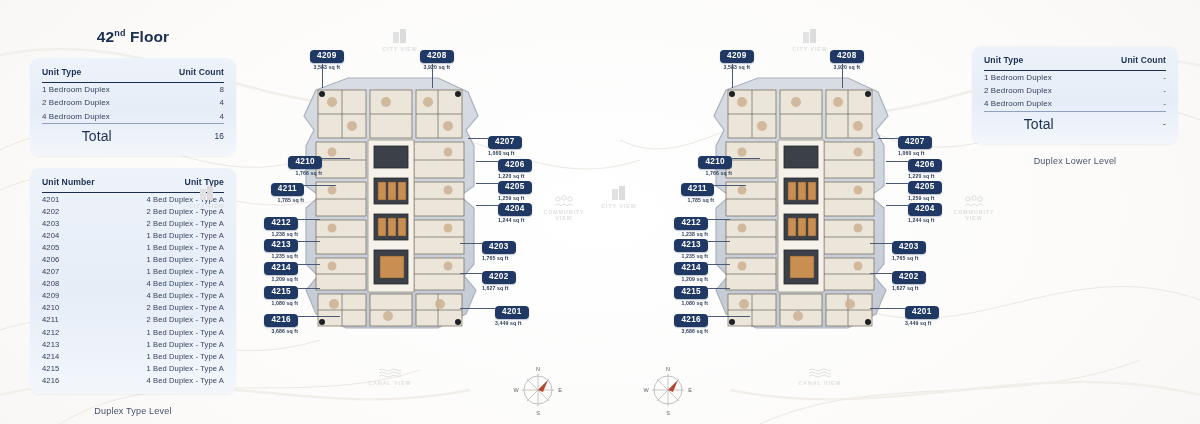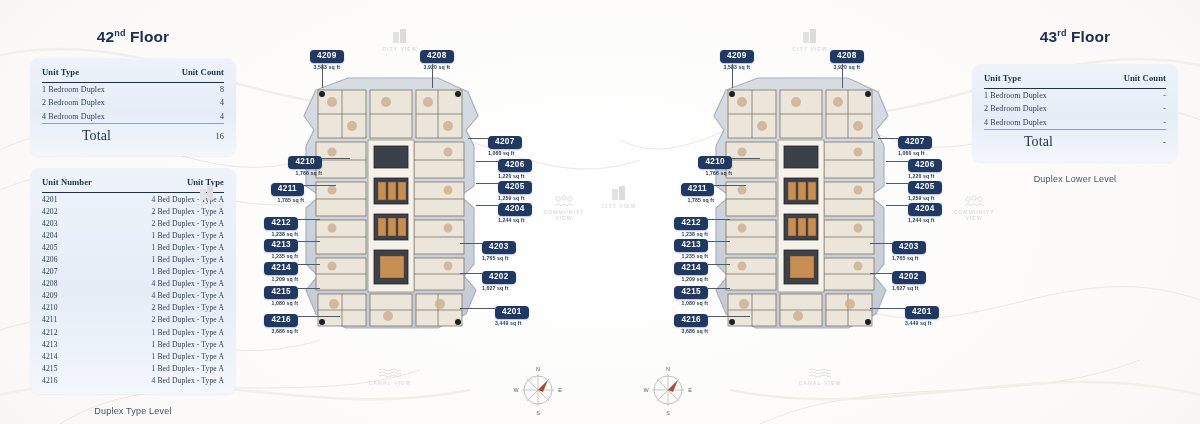--- a/index.html
+++ b/index.html
@@ -44,21 +44,21 @@
 
   .card {
     margin: 12px 12px 0 12px;
     background: linear-gradient(180deg,#eef3fa 0%, #e6edf7 55%, #f3f7fc 100%);
     border-radius: 9px;
     padding: 9px 12px 10px 12px;
     box-shadow: 0 1px 2px rgba(30,50,90,.06);
   }
   .card.tall { padding-bottom: 8px; }
 
-  table.tbl { width: 100%; border-collapse: collapse; font-family: Liberation Serif, serif; }
+  table.tbl { width: 100%; border-collapse: collapse; }
   table.tbl th {
     font-size: 8.6px; font-weight: bold; color: #1a2f52;
     text-align: left; padding: 0 0 4px 0; letter-spacing:.1px;
   }
   table.tbl th.r, table.tbl td.r { text-align: right; }
   table.tbl tr.head-rule td { border-bottom: 1.3px solid #1a2f52; height:1px; padding:0; }
   table.tbl td {
     font-size: 8px; color: #33415c; padding: 2.2px 0; letter-spacing:.1px;
   }
   table.tbl tr.total-rule td { border-top: 1px solid #8fa3c0; height:1px; padding:0; }
@@ -266,24 +266,20 @@
               <td class="typ">4 Bed Duplex - Type A</td>
             </tr>
           </tbody>
       </table>
     </div>
 
     <div class="level-caption">Duplex Type Level</div>
   </div>
 
   <div class="side-panel side-right">
-    <div class="floor-title">
-      <span>43</span><sup>rd</sup>
-      <span>Floor</span>
-    </div>
 
     <div class="card" style="margin-top:18px">
       <table class="tbl">
         <tbody>
             <tr>
           <th>Unit Type</th>
           <th class="r">Unit Count</th>
         </tr>
         <tr class="head-rule">
               <td colspan="2"></td>

